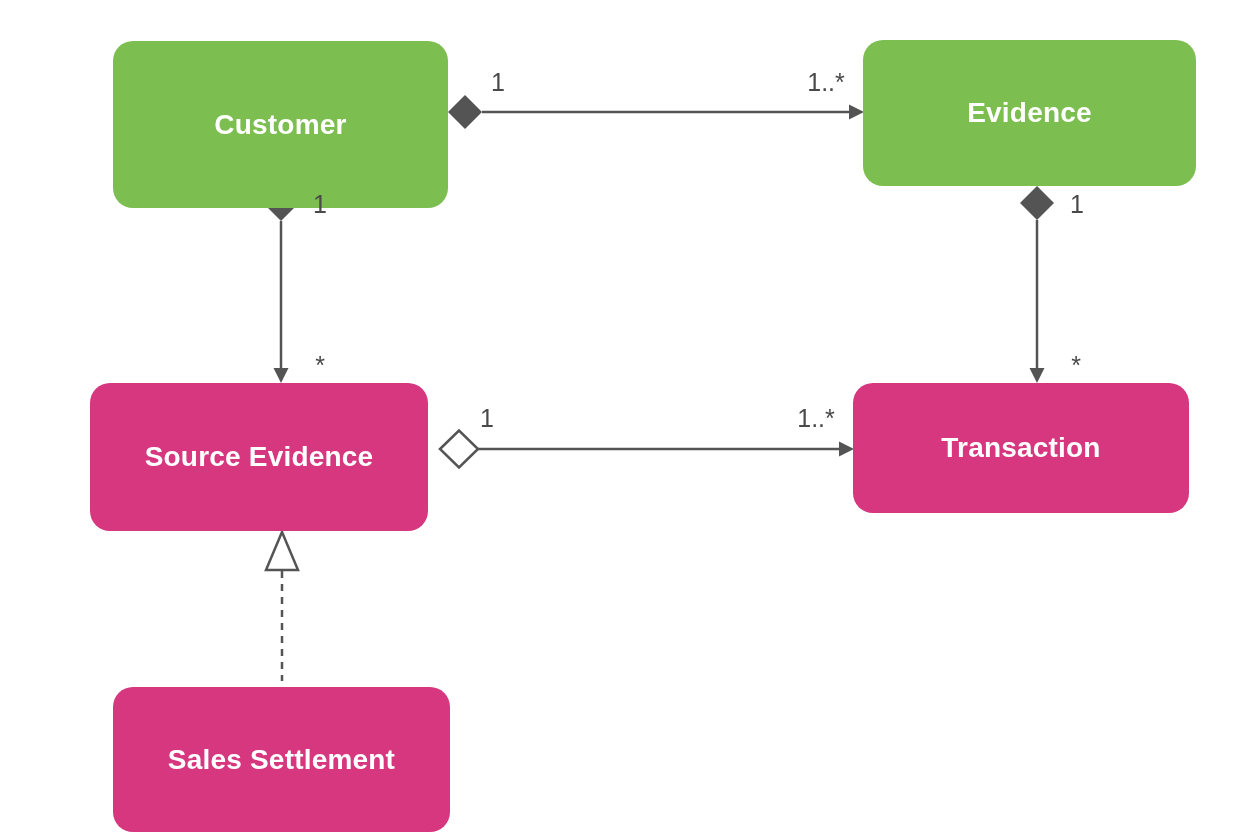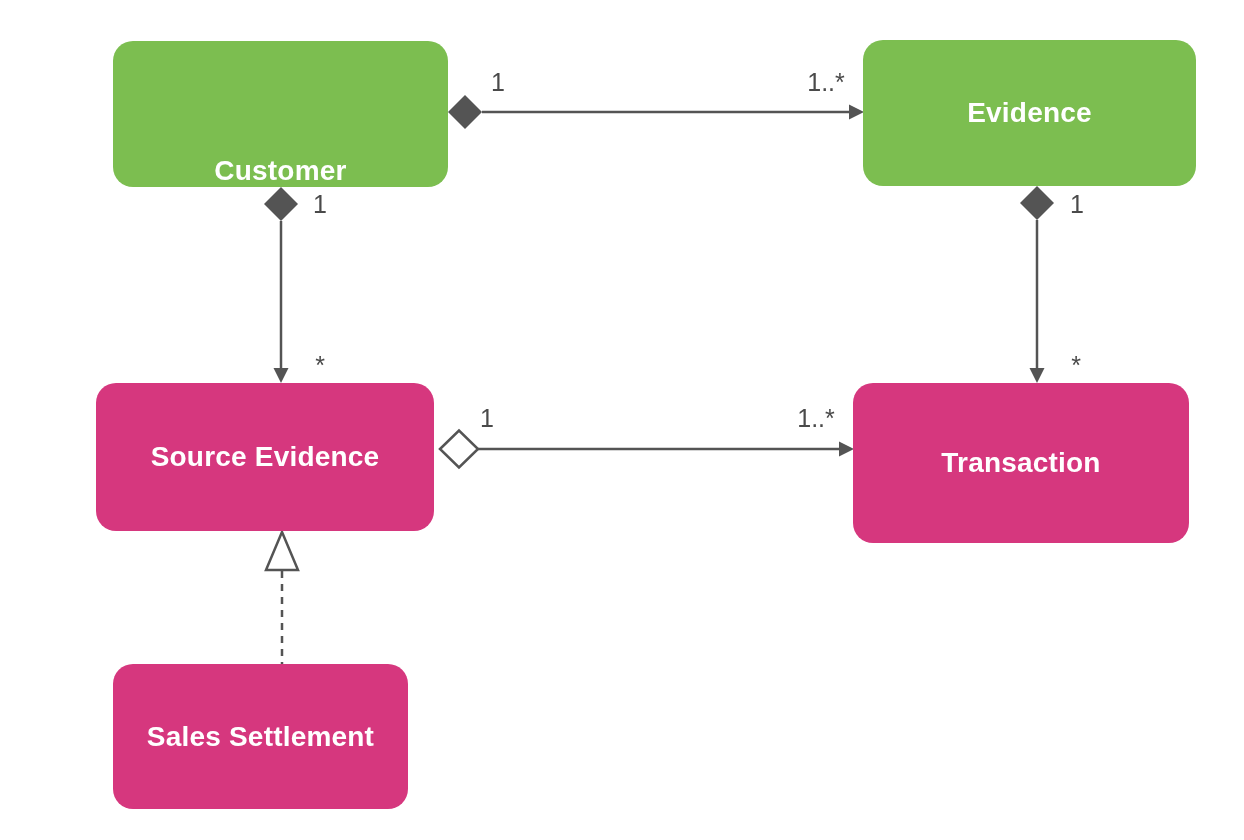--- a/index.html
+++ b/index.html
@@ -32,25 +32,25 @@
     color: #ffffff;
     font-size: 28px;
     font-weight: bold;
     letter-spacing: 0.2px;
     text-align: center;
     box-sizing: border-box;
   }
   .node.green { background: #7CBE50; }
   .node.pink  { background: #D6377E; }
 
-  .node-customer         { left: 113px; top: 41px;  width: 335px; height: 146px; align-items: flex-end; }
+  .node-customer         { left: 113px; top: 41px;  width: 335px; height: 167px; }
   .node-account          { left: 863px; top: 40px;  width: 333px; height: 146px; }
-  .node-source-evidence  { left: 96px; top: 383px; width: 338px; height: 148px; }
-  .node-transaction      { left: 853px; top: 383px; width: 336px; height: 160px; text-align: right; }
-  .node-sales-settlement { left: 113px; top: 664px; width: 295px; height: 145px; }
+  .node-source-evidence  { left: 90px; top: 383px; width: 338px; height: 148px; }
+  .node-transaction      { left: 853px; top: 383px; width: 336px; height: 130px; text-align: right; }
+  .node-sales-settlement { left: 113px; top: 687px; width: 337px; height: 145px; }
 
   .mult {
     position: absolute;
     transform: translate(-50%, -50%);
     font-size: 25px;
     line-height: 1;
     color: #4A4A4A;
     white-space: nowrap;
   }
   .m-ca-src { left: 498px;  top: 82px;  }

